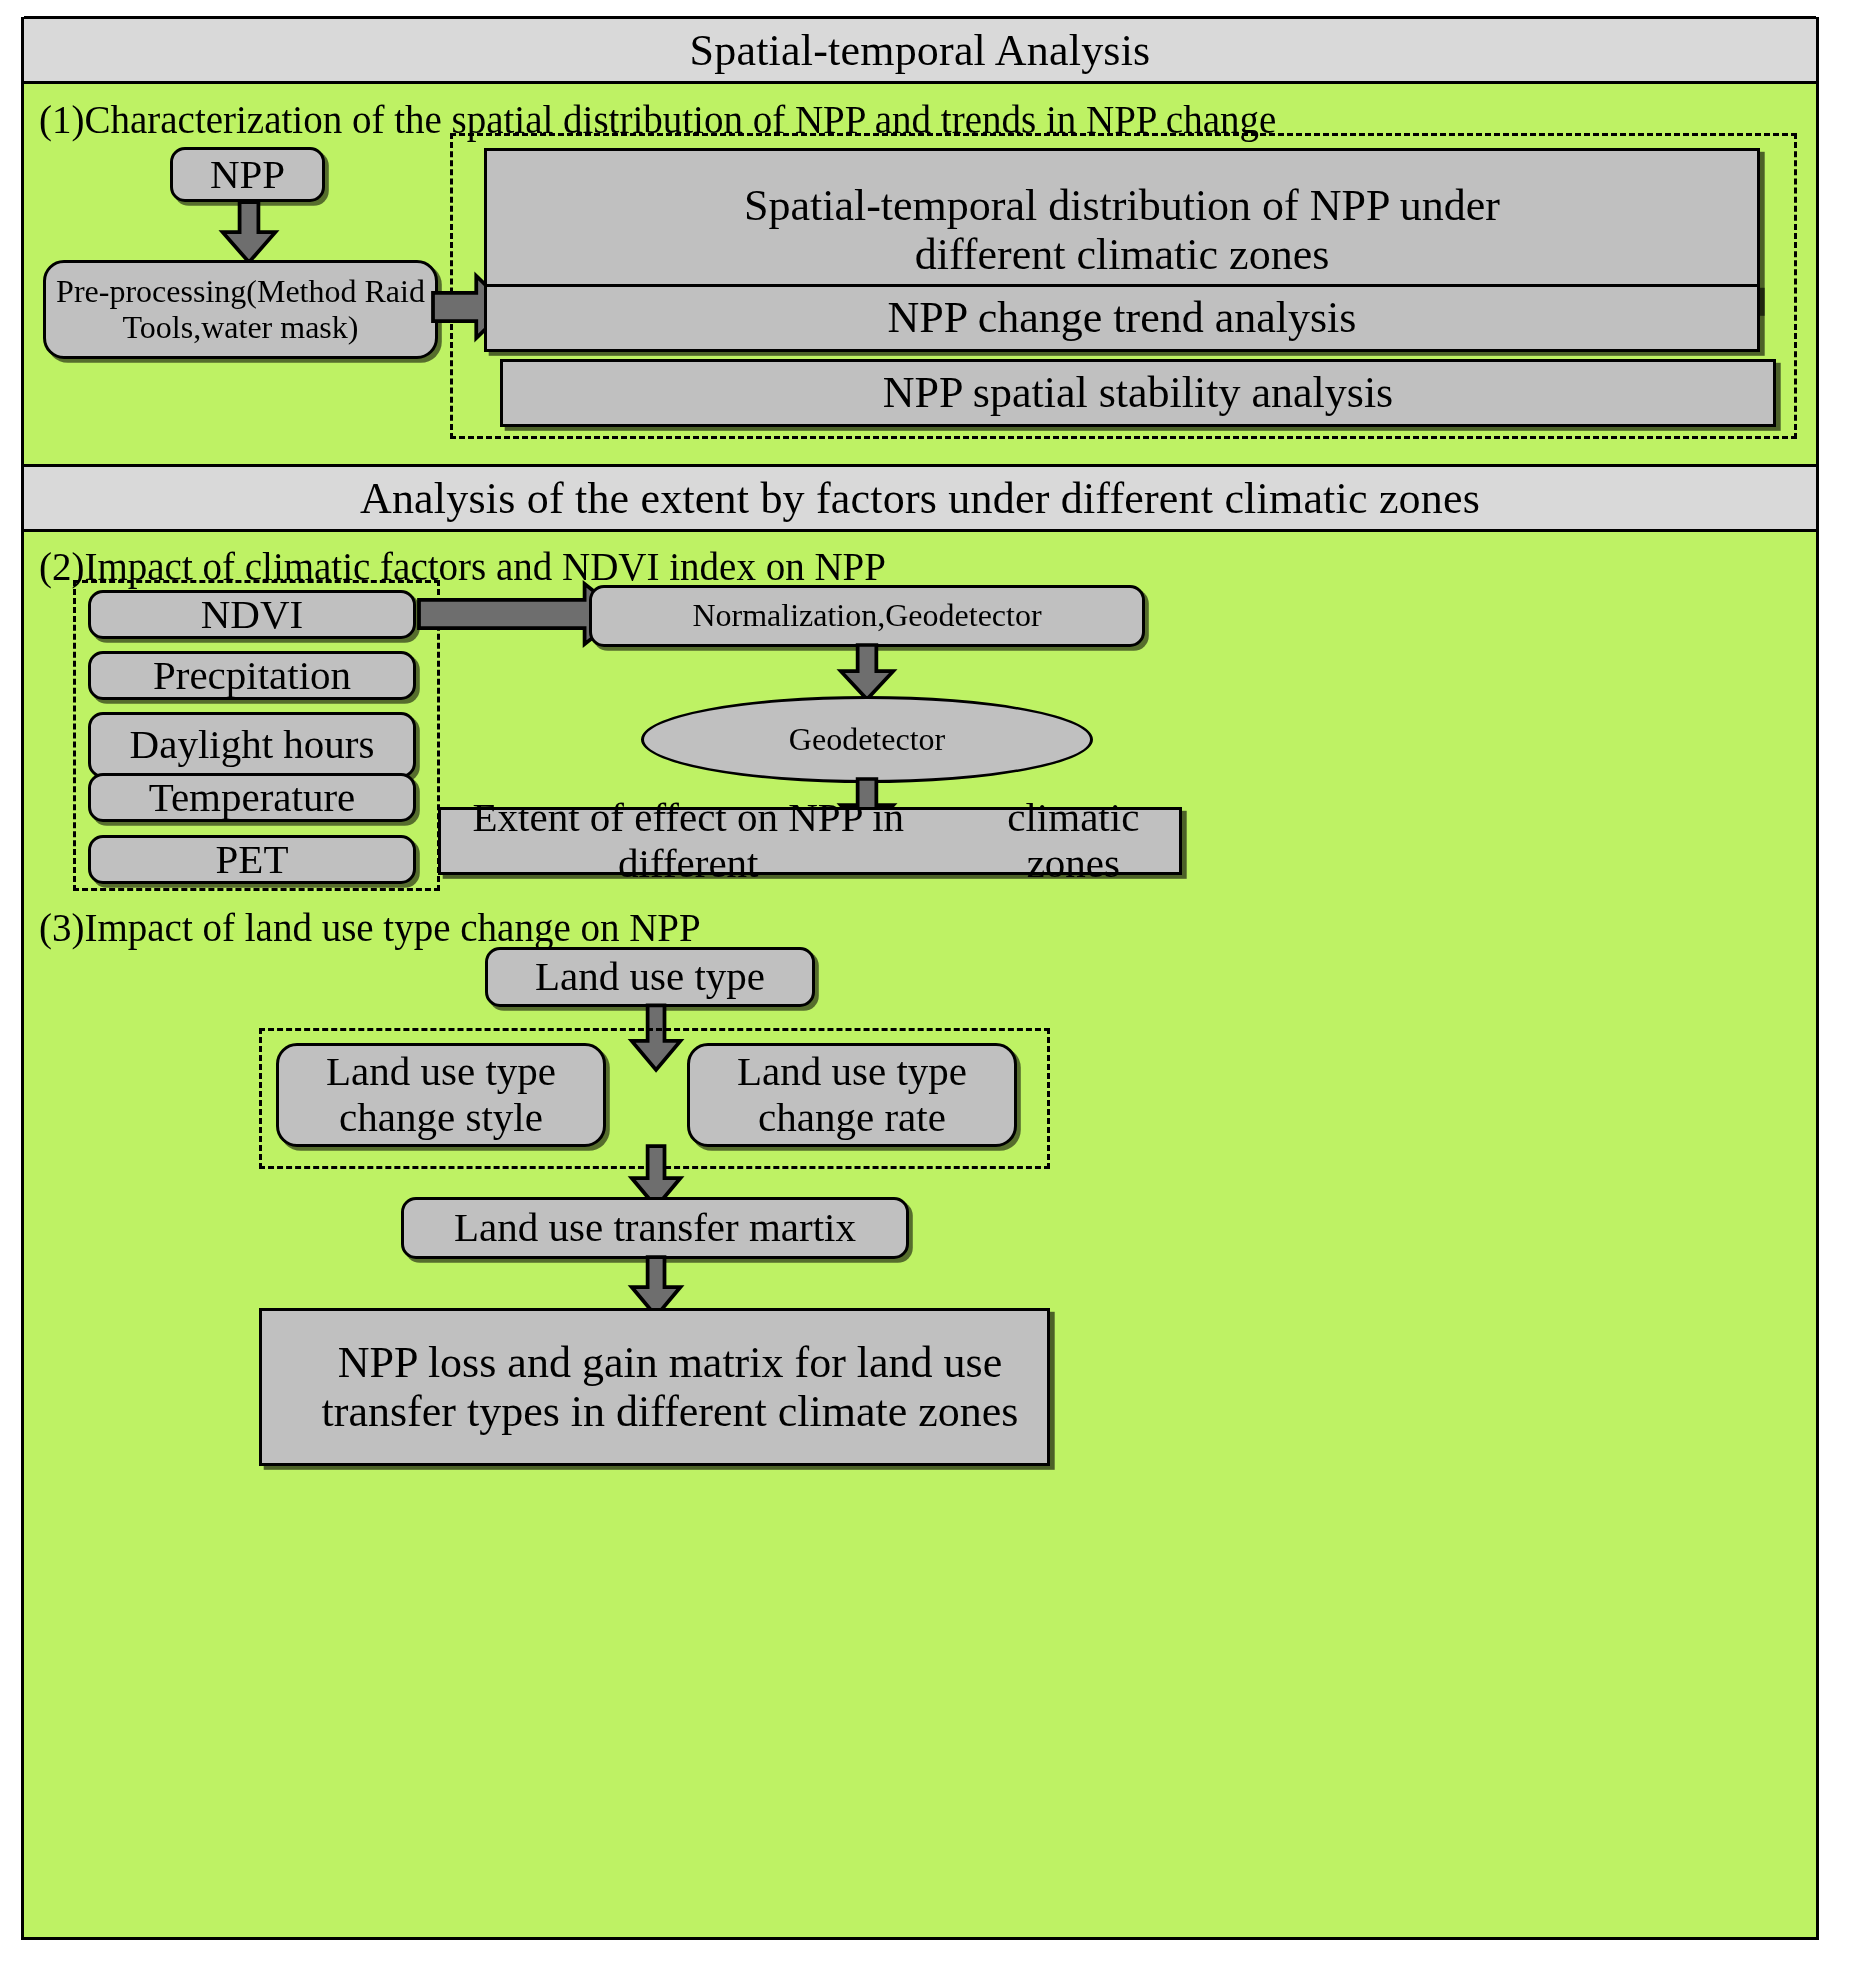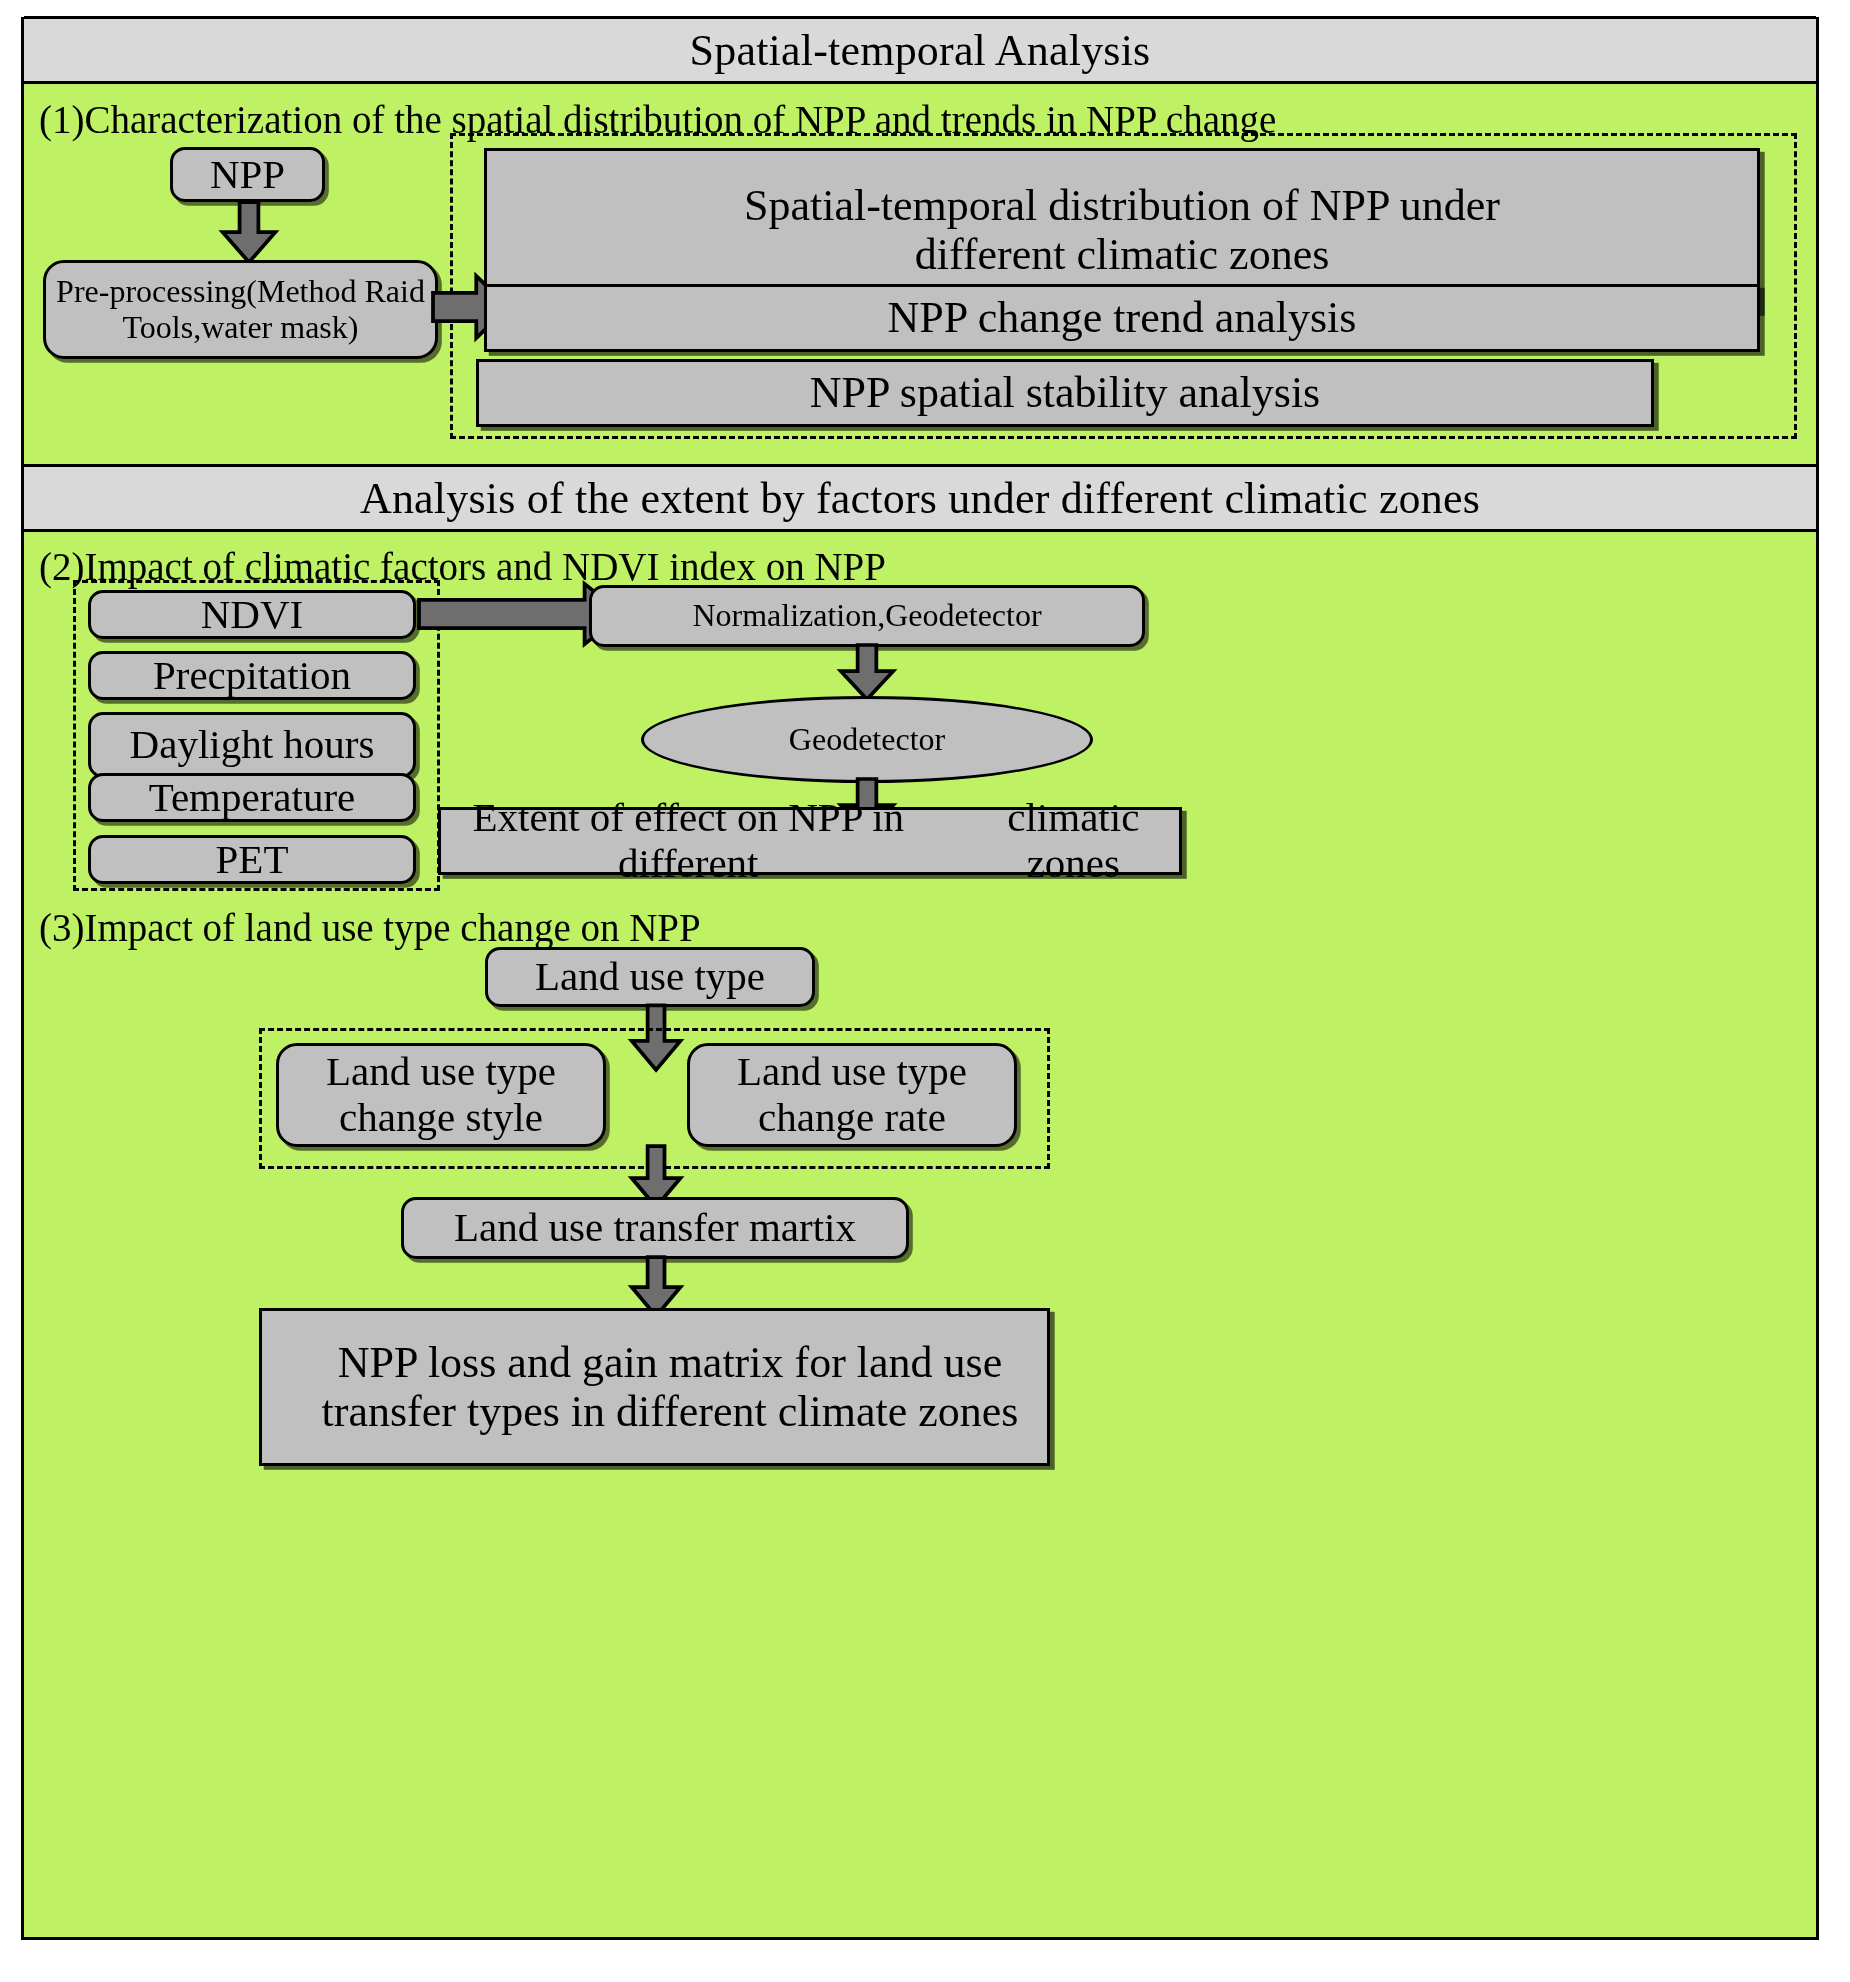--- a/index.html
+++ b/index.html
@@ -73,21 +73,21 @@
 
   <div class="node sq" style="left:460px;top:128px;width:1276px;height:164px;flex-direction:column;">
     <span class="f47">Spatial-temporal distribution of NPP under</span>
     <span class="f47">different climatic zones</span>
   </div>
 
   <div class="node sq" style="left:460px;top:264px;width:1276px;height:68px;">
     <span class="f47">NPP change trend analysis</span>
   </div>
 
-  <div class="node sq" style="left:452px;top:339px;width:1178px;height:68px;">
+  <div class="node sq" style="left:476px;top:339px;width:1276px;height:68px;">
     <span class="f47">NPP spatial stability analysis</span>
   </div>
 
   <div class="band" style="top:444px;height:68px;">
     <span class="f47">Analysis of the extent by factors under different climatic zones</span>
   </div>
 
   <div class="caption f41" style="left:15px;top:524px;">(2)Impact of climatic factors and NDVI index on NPP</div>
 
   <div class="dashed" style="left:49px;top:560px;width:367px;height:311px;"></div>

